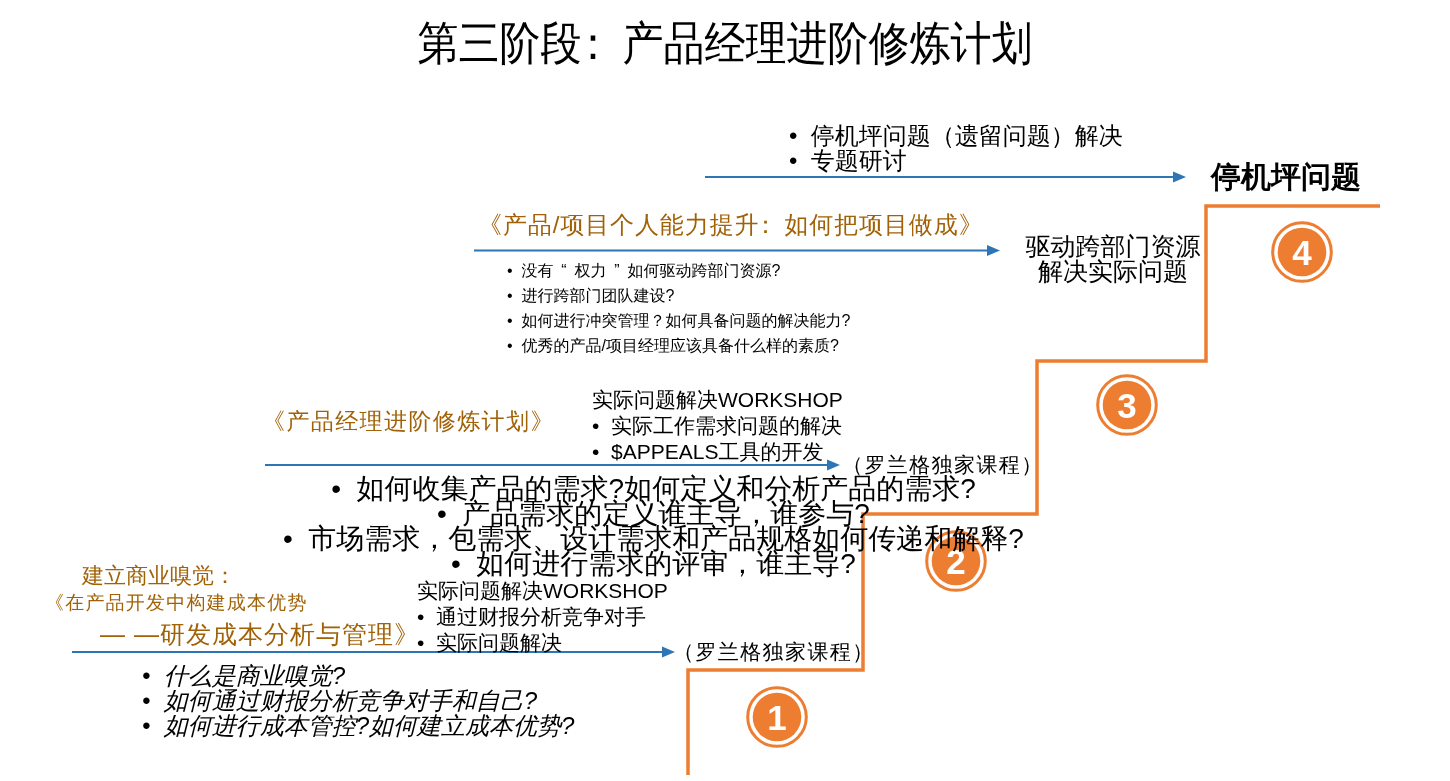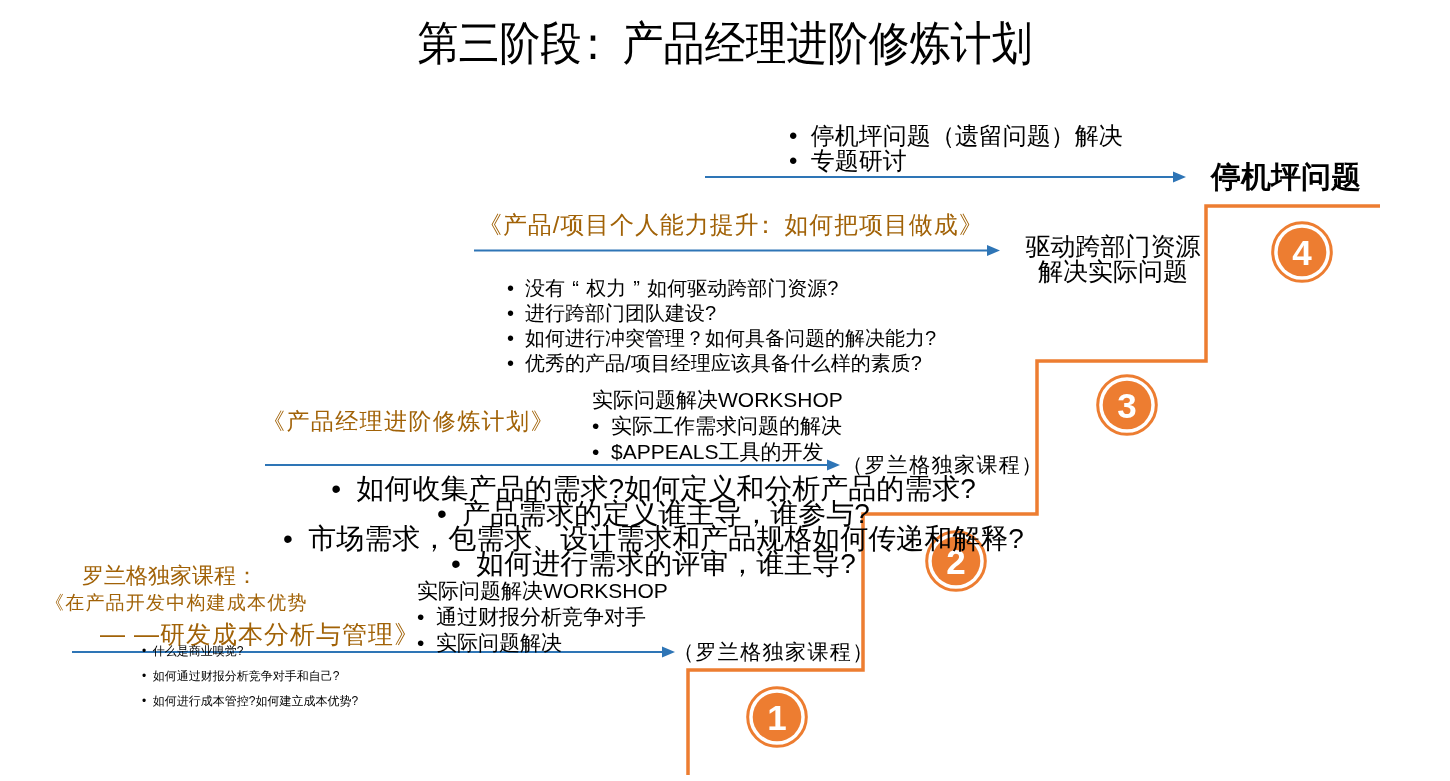--- a/index.html
+++ b/index.html
@@ -52,33 +52,33 @@
 </svg>
 
 <div class="abs" style="left:0;right:0;top:14px;text-align:center;font-size:41px;line-height:52px;transform:scaleY(1.13);transform-origin:50% 0;">第三阶段<span style="margin-left:-9px;margin-right:9px;">：</span>产品经理进阶修炼计划</div>
 
 <div class="abs" style="left:789px;top:123px;font-size:24px;line-height:25px;">•&nbsp; 停机坪问题（遗留问题）解决<br>•&nbsp; 专题研讨</div>
 
 <div class="abs" style="left:1211px;top:157px;font-size:30px;font-weight:bold;">停机坪问题</div>
 
 <div class="abs orange" style="left:478px;top:209px;font-size:24px;letter-spacing:0.9px;">《产品/项目个人能力提升<span style="margin-left:-6px;margin-right:6px;">：</span>如何把项目做成》</div>
 
-<div class="abs" style="left:507px;top:276px;font-size:20px;line-height:25px;">•&nbsp; 没有<span style="display:inline-block;width:21px;text-align:center;">“</span>权力<span style="display:inline-block;width:21px;text-align:center;">”</span>如何驱动跨部门资源?<br>•&nbsp; 进行跨部门团队建设?<br>•&nbsp; 如何进行冲突管理？如何具备问题的解决能力?<br>•&nbsp; 优秀的产品/项目经理应该具备什么样的素质?</div>
+<div class="abs" style="left:507px;top:258px;font-size:16px;line-height:25px;">•&nbsp; 没有<span style="display:inline-block;width:21px;text-align:center;">“</span>权力<span style="display:inline-block;width:21px;text-align:center;">”</span>如何驱动跨部门资源?<br>•&nbsp; 进行跨部门团队建设?<br>•&nbsp; 如何进行冲突管理？如何具备问题的解决能力?<br>•&nbsp; 优秀的产品/项目经理应该具备什么样的素质?</div>
 
 <div class="abs" style="left:1013px;top:234px;width:200px;text-align:center;font-size:25px;line-height:25px;">驱动跨部门资源<br>解决实际问题</div>
 
 <div class="abs" style="left:592px;top:387px;font-size:21px;line-height:26px;">实际问题解决WORKSHOP<br>•&nbsp; 实际工作需求问题的解决<br>•&nbsp; $APPEALS工具的开发</div>
 
 <div class="abs orange" style="left:262px;top:406px;font-size:23px;letter-spacing:1.4px;">《产品经理进阶修炼计划》</div>
 
 <div class="abs" style="left:842px;top:451px;font-size:21px;letter-spacing:1.4px;">（罗兰格独家课程）</div>
 
 <div class="abs" style="left:283px;top:476px;font-size:28px;line-height:25px;text-align:center;">•&nbsp; 如何收集产品的需求?如何定义和分析产品的需求?<br>•&nbsp; 产品需求的定义谁主导，谁参与?<br>•&nbsp; 市场需求，包需求、设计需求和产品规格如何传递和解释?<br>•&nbsp; 如何进行需求的评审，谁主导?</div>
 
-<div class="abs orange" style="left:82px;top:561px;font-size:22px;">罗兰格独家课程：</div>
+<div class="abs orange" style="left:82px;top:561px;font-size:22px;">建立商业嗅觉：</div>
 <div class="abs orange" style="left:45px;top:590px;font-size:19px;letter-spacing:1.2px;">《在产品开发中构建成本优势</div>
 <div class="abs orange" style="left:100px;top:618px;font-size:25px;letter-spacing:1.0px;text-align:right;">— —研发成本分析与管理》</div>
 
 <div class="abs" style="left:417px;top:578px;font-size:21px;line-height:26px;">实际问题解决WORKSHOP<br>•&nbsp; 通过财报分析竞争对手<br>•&nbsp; 实际问题解决</div>
 
 <div class="abs" style="left:673px;top:638px;font-size:21px;letter-spacing:1.4px;">（罗兰格独家课程）</div>
 
-<div class="abs" style="left:142px;top:639px;font-size:12px;line-height:25px;">•&nbsp; 什么是商业嗅觉?<br>•&nbsp; 如何通过财报分析竞争对手和自己?<br>•&nbsp; 如何进行成本管控?如何建立成本优势?</div>
+<div class="abs" style="left:142px;top:663px;font-size:24px;line-height:25px;font-style:italic;">•&nbsp; 什么是商业嗅觉?<br>•&nbsp; 如何通过财报分析竞争对手和自己?<br>•&nbsp; 如何进行成本管控?如何建立成本优势?</div>
 
 </body></html>

